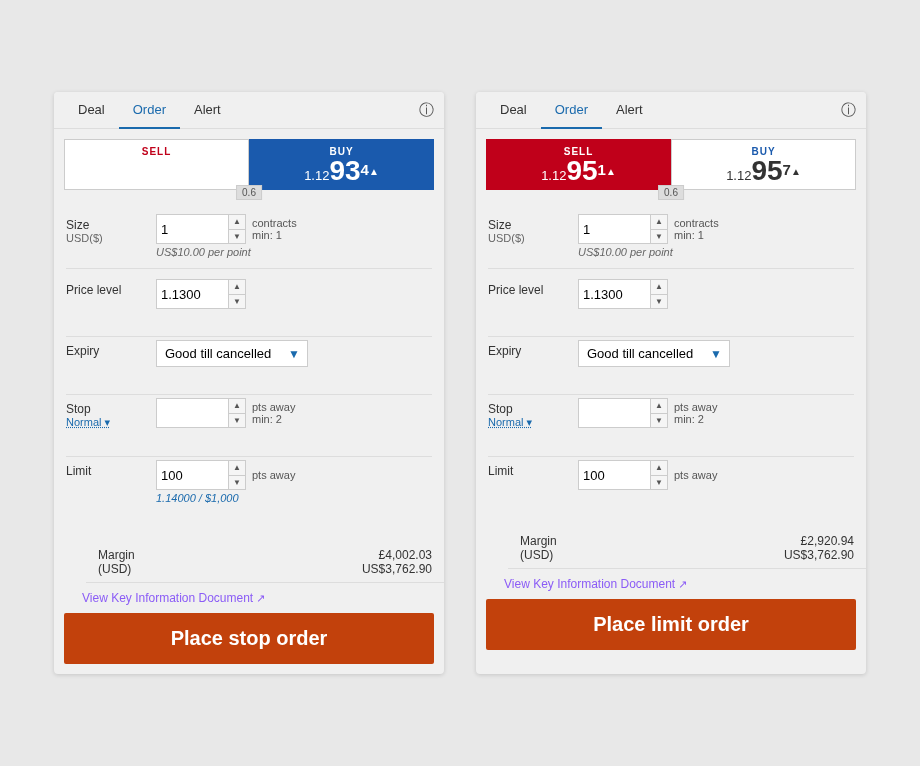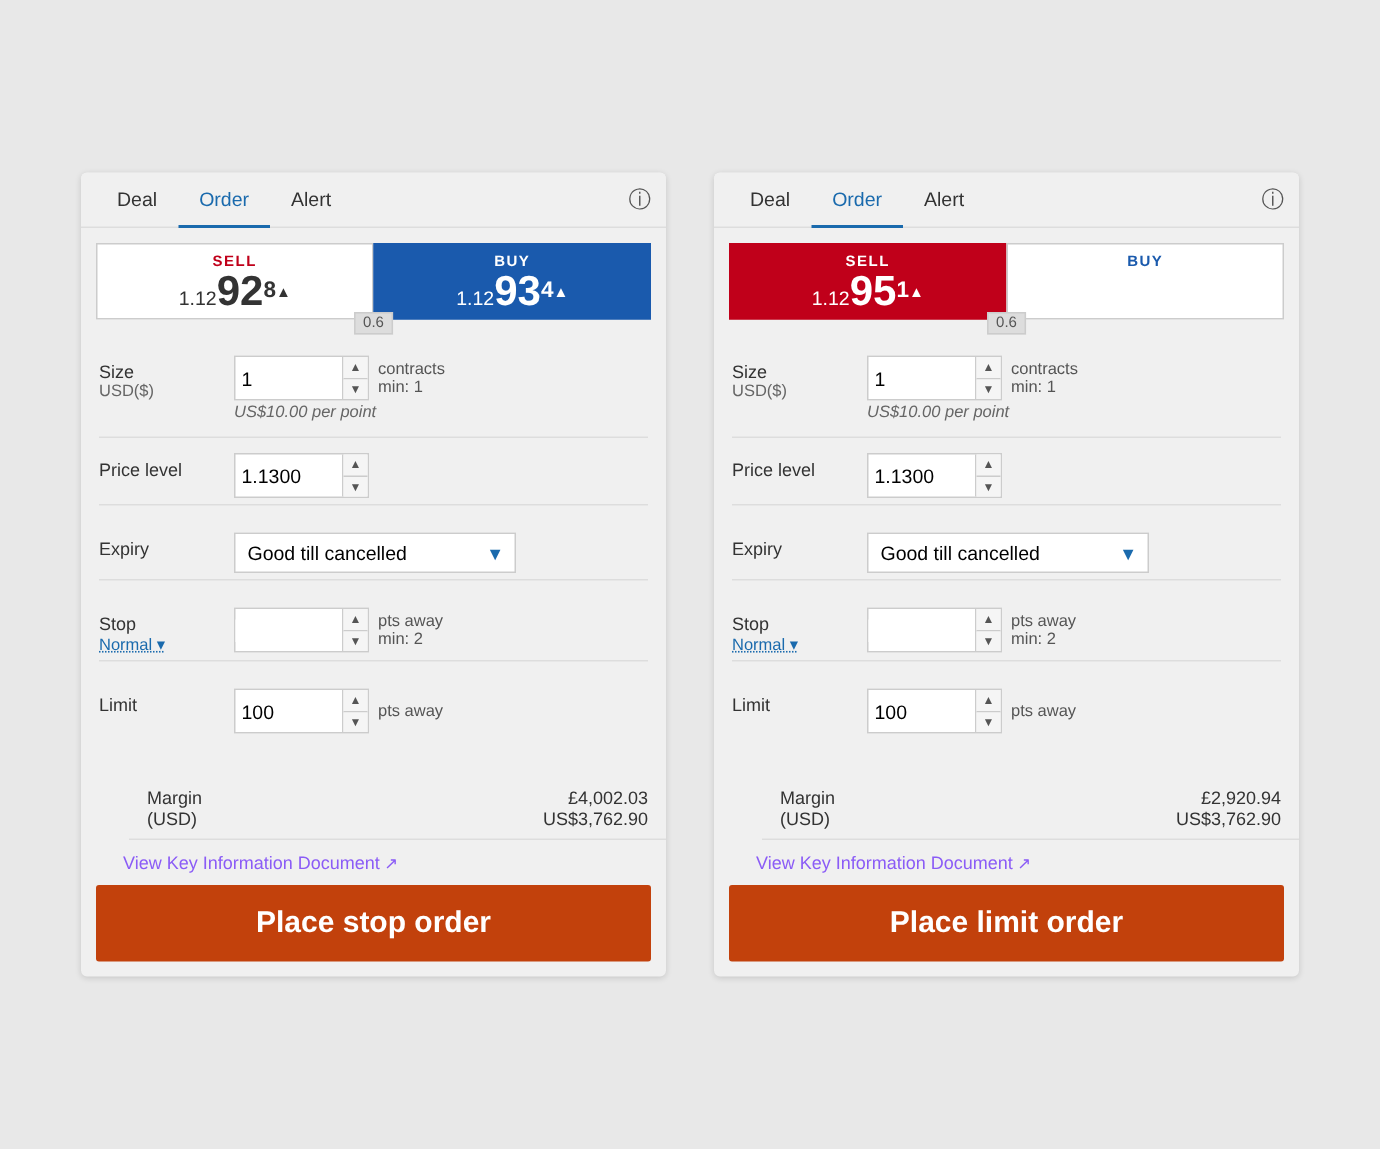--- a/index.html
+++ b/index.html
@@ -124,23 +124,23 @@
       color: #555;
       z-index: 2;
     }
     
     .form-body {
       padding: 18px 12px 8px 12px;
     }
     .form-row {
       display: flex;
       align-items: flex-start;
-      margin-bottom: 18px;
+      margin-bottom: 3px;
       border-bottom: 1px solid #ddd;
-      padding-bottom: 4px;
+      padding-bottom: 27px;
     }
     .form-row:last-of-type {
       border-bottom: none;
     }
     .form-label {
       width: 90px;
       flex-shrink: 0;
       font-size: 12px;
       color: #333;
       padding-top: 4px;
@@ -203,21 +203,21 @@
       color: #555;
     }
     .per-point-note {
       font-size: 11px;
       color: #666;
       font-style: italic;
       margin-top: 2px;
     }
     .select-wrap {
       position: relative;
-      width: 188px;
+      width: 152px;
     }
     .select-wrap select {
       width: 100%;
       border: 1px solid #ccc;
       background: #fff;
       padding: 5px 28px 5px 8px;
       font-size: 13px;
       appearance: none;
       cursor: pointer;
       outline: none;
@@ -303,23 +303,20 @@
 <div class="panel">
       <div class="tabs">
         <div class="tab">Deal</div>
         <div class="tab active">Order</div>
         <div class="tab">Alert</div>
         <div class="tab-info">ⓘ</div>
       </div>
       <div class="price-bar">
         <div class="price-sell">
     <div class="price-label">SELL</div>
-    <div class="price-value">
-      <span>1.12</span><span class="price-big">92</span><span class="price-small">8</span><span class="price-arrow">▲</span>
-    </div>
   </div>
         <div class="price-buy selected">
     <div class="price-label">BUY</div>
     <div class="price-value">
       <span>1.12</span><span class="price-big">93</span><span class="price-small">4</span><span class="price-arrow">▲</span>
     </div>
   </div>
         <div class="spread-badge">0.6</div>
       </div>
       <div class="form-body">
@@ -399,20 +396,21 @@
         <div class="form-controls">
           <div class="input-spin">
             <input type="text" value="100" style="">
             <div class="spin-buttons">
               <button class="spin-btn">▲</button>
               <button class="spin-btn">▼</button>
             </div>
           </div>
           <span class="unit-text">pts away</span>
         </div>
+        <div class="limit-note">1.14000 / $1,000</div>
       </div>
     </div>
   </div>
       <div class="margin-row" style="padding: 6px 12px;">
     <div>
       <div class="margin-label">Margin</div>
       <div class="margin-label sub-label">(USD)</div>
     </div>
     <div class="margin-values">
       <div>£4,002.03</div>
@@ -434,20 +432,23 @@
       </div>
       <div class="price-bar">
         <div class="price-sell selected">
     <div class="price-label">SELL</div>
     <div class="price-value">
       <span>1.12</span><span class="price-big">95</span><span class="price-small">1</span><span class="price-arrow">▲</span>
     </div>
   </div>
         <div class="price-buy">
     <div class="price-label">BUY</div>
+    <div class="price-value">
+      <span>1.12</span><span class="price-big">95</span><span class="price-small">7</span><span class="price-arrow">▲</span>
+    </div>
   </div>
         <div class="spread-badge">0.6</div>
       </div>
       <div class="form-body">
     <div class="form-row" style="padding-bottom:10px;margin-bottom:10px;">
       <div class="form-label">
         <div>Size</div>
         <div class="sub-label">USD($)</div>
       </div>
       <div style="flex:1;">

